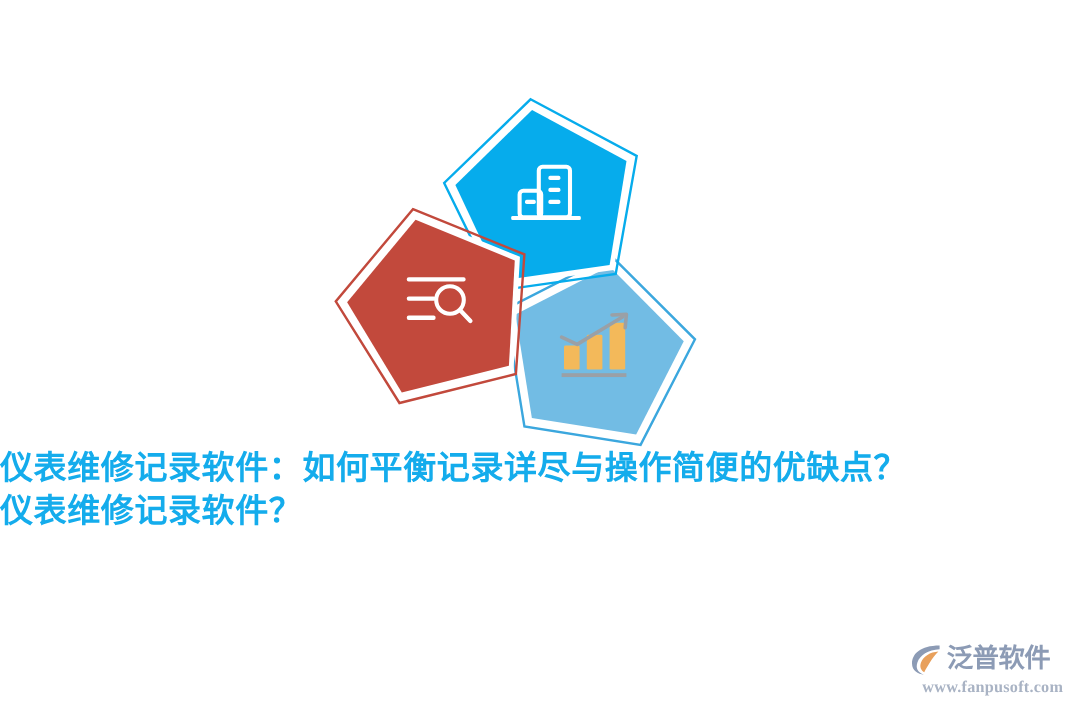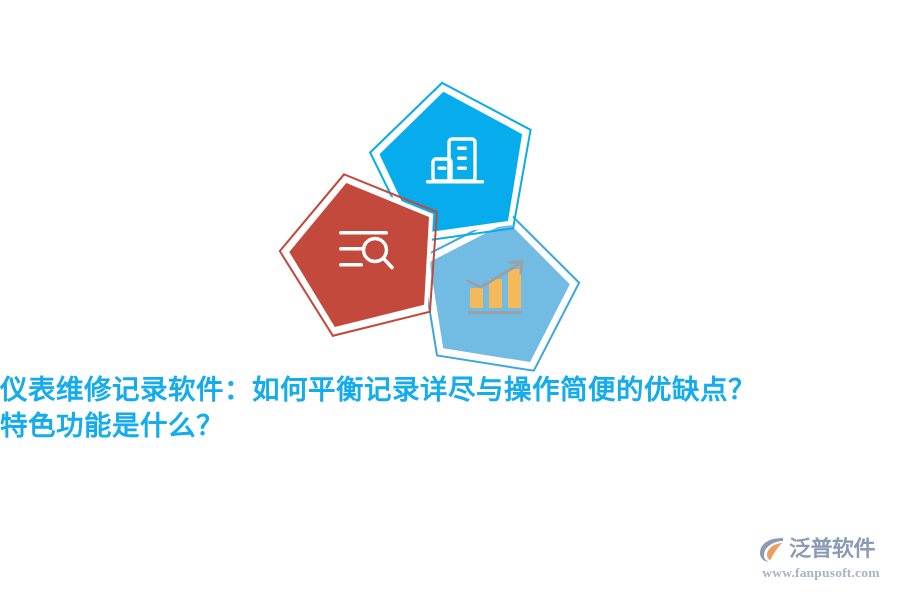--- a/index.html
+++ b/index.html
@@ -77,21 +77,21 @@
     line-height: 30px;
     letter-spacing: -0.5px;
     white-space: nowrap;
     font-family: "Liberation Sans", "DejaVu Sans", sans-serif;
   }
   #brand-watermark .brand-url {
     font-size: 13.5px;
     font-weight: 700;
     color: #A9B3C4;
     letter-spacing: 0.2px;
-    text-align: center;
+    text-align: right;
     white-space: nowrap;
     font-family: "Liberation Serif", "DejaVu Serif", serif;
     margin-top: -1px;
   }
 </style>
 </head>
 <body>
 
 <div id="hero-graphic">
   <svg viewBox="0 0 900 380" xmlns="http://www.w3.org/2000/svg">
@@ -151,21 +151,21 @@
       <rect x="339" y="263" width="24" height="3.6" rx="1.6" fill="#ffffff"></rect>
       <circle cx="375" cy="250" r="11.5" fill="none" stroke="#ffffff" stroke-width="3.4"></circle>
       <line x1="383.5" y1="258.5" x2="392" y2="267.5" stroke="#ffffff" stroke-width="3.6" stroke-linecap="round"></line>
     </g>
 
   </svg>
 </div>
 
 <div id="headline">
   <span class="hl-line hl-line-1">仪表维修记录软件：如何平衡记录详尽与操作简便的优缺点？</span>
-  <span class="hl-line hl-line-2">特色功能是什么？</span>
+  <span class="hl-line hl-line-2">仪表维修记录软件？</span>
 </div>
 
 <div id="brand-watermark">
   <div class="brand-row">
     <span class="brand-mark">
       <svg viewBox="0 0 30 30" xmlns="http://www.w3.org/2000/svg" width="30" height="30">
 
         <path d="M27 4 C11 4 4 11 4 19 C4 25 9 28 14 28 C8.5 26.5 7 22.5 8.5 18 C10.5 12 17.5 7.5 27 7 Z" fill="#8C9BB5"></path>
 
         <path d="M26 9 C19 9.5 13.5 13 11.5 18 C10.2 21.3 11.3 24.5 14.2 26.2 C16.5 22 20.5 14.5 26 9 Z" fill="#E8A05C"></path>

